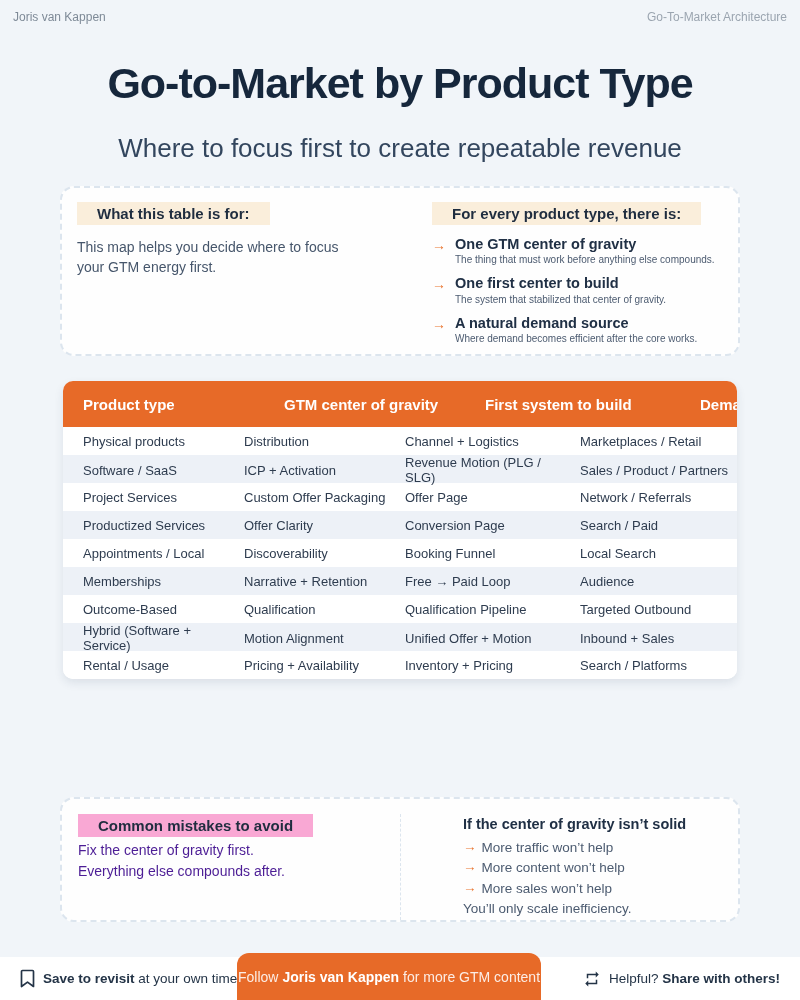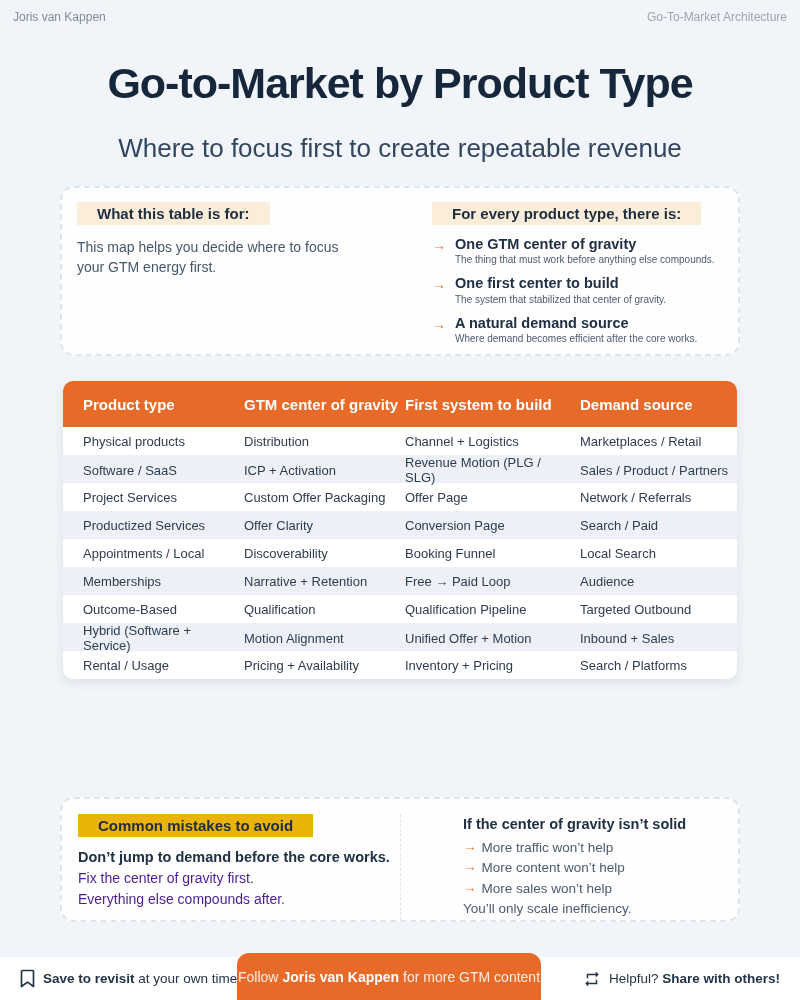--- a/index.html
+++ b/index.html
@@ -39,21 +39,21 @@
     border-radius:14px;
   }
   .intro-panel { top:186px; height:170px; display:flex; padding:14px 0 0 15px; }
   .intro-left { width:300px; }
   .intro-right { flex:1; padding-left:55px; }
 
   .hl {
     display:inline-block; background:#FAEEDB;
     padding:3px 20px; font-size:15px; font-weight:700; color:#1F2D3F;
   }
-  .hl-salmon { background:#eab308; }
+  .hl-salmon { background:#f9a8d4; }
 
   .intro-left p { font-size:14px; line-height:1.4; color:#46566B; width:285px; }
   .intro-left .p1 { margin-top:13px; }
   .intro-left .p2 { margin-top:13px; }
   .intro-left b { color:#22334A; }
 
   .bullets { margin-top:11px; }
   .bullet { display:flex; gap:9px; margin-bottom:9px; }
   .arr { color:#E9742F; font-weight:700; font-size:14px; line-height:1.35; flex:0 0 auto; }
   .b-title { font-weight:700; color:#203045; font-size:14.5px; line-height:1.2; }
@@ -63,21 +63,21 @@
   .gtm-table {
     position:absolute; top:381px; left:63px; width:674px;
     border-radius:10px; overflow:hidden;
     box-shadow:0 4px 10px rgba(30,50,80,0.10);
     background:#fff;
   }
   .t-head {
     display:grid; grid-template-columns:181px 161px 175px 157px;
     align-items:center; height:46px;
     background:#E76A28; color:#FFFFFF;
-    font-size:15px; font-weight:700;
+    font-size:15px; font-weight:700;gap:40px;
   }
   .t-row {
     display:grid; grid-template-columns:181px 161px 175px 157px;
     align-items:center; height:28px;
     font-size:13px; color:#2E3C4F; background:#FFFFFF;
   }
   .t-row:nth-child(odd) { background:#EDF1F7; }
   .t-head > span:first-child, .t-row > span:first-child { padding-left:20px; }
   .t-row > span { padding-right:8px; }
 
@@ -214,21 +214,20 @@
     <span>Rental / Usage</span>
       <span>Pricing + Availability</span>
       <span>Inventory + Pricing</span>
       <span>Search / Platforms</span>
   </div>
 </div>
 
 <div class="panel mistakes-panel">
   <div class="mp-left">
     <span class="hl hl-salmon">Common mistakes to avoid</span>
-    <div class="bold-line">Don’t jump to demand before the core works.</div>
     <div class="line first">Fix the center of gravity first.</div>
     <div class="line">Everything else compounds after.</div>
   </div>
   <div class="mp-right">
     <div class="warn-title">If the center of gravity isn’t solid</div>
     <div class="mini-line">
         <span class="arr">→</span>
         <span>More traffic won’t help</span>
       </div>
     <div class="mini-line">

